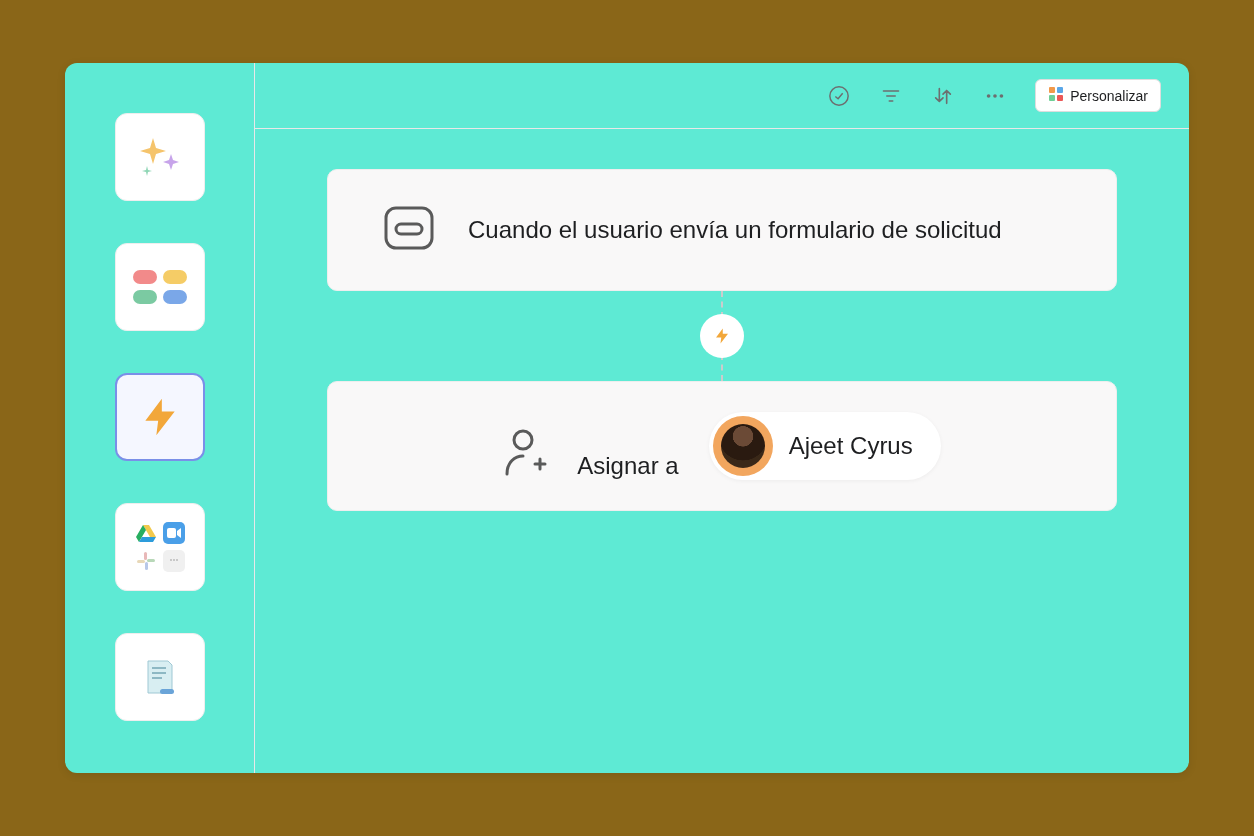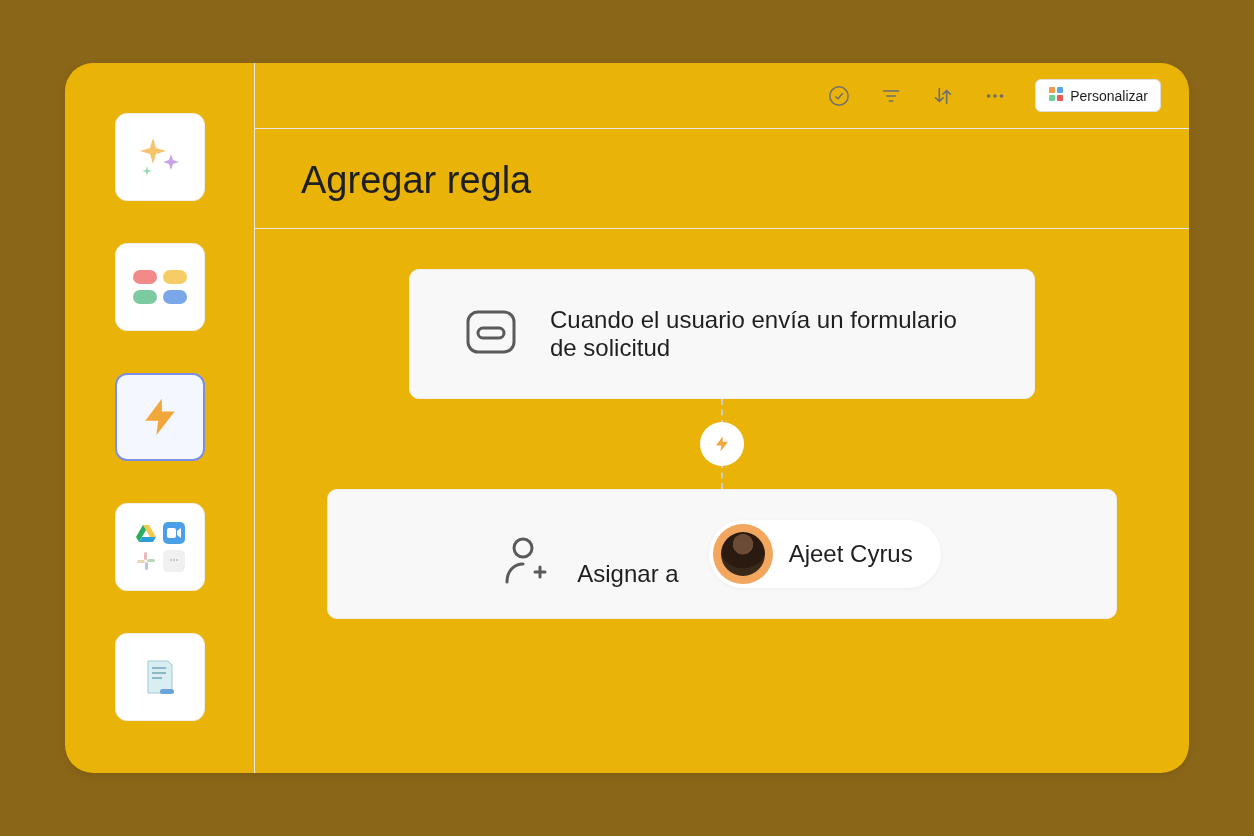--- a/index.html
+++ b/index.html
@@ -8,22 +8,22 @@
   font-family: -apple-system, BlinkMacSystemFont, "Segoe UI", Helvetica, Arial, sans-serif;
   width: 1254px;
   height: 836px;
   display: flex;
   align-items: center;
   justify-content: center;
 }
 .window {
   width: 1124px;
   height: 710px;
-  background: #eab308;
-  border-radius: 28px;
+  background: #5eead4;
+  border-radius: 12px;
   display: flex;
   overflow: hidden;
   box-shadow: 0 2px 8px rgba(0,0,0,0.1);
 }
 .sidebar {
   width: 190px;
   border-right: 1px solid #e8e8e8;
   display: flex;
   flex-direction: column;
   align-items: center;
@@ -96,21 +96,21 @@
 }
 .rule-card {
   background: #f9f8f8;
   border: 1px solid #eee;
   border-radius: 10px;
   padding: 36px 56px;
   display: flex;
   align-items: center;
   gap: 34px;
   margin: 0 auto;
-  width: 626px;
+  width: 790px;
 }
 .rule-card .card-text {
   font-size: 24px;
   color: #1e1f21;
 }
 .connector {
   width: 790px;
   margin: 0 auto;
   height: 90px;
   position: relative;
@@ -327,23 +327,20 @@
             <rect x="1" y="1" width="6" height="6" rx="1" fill="#f2994a"></rect>
             <rect x="9" y="1" width="6" height="6" rx="1" fill="#5aa7e8"></rect>
             <rect x="1" y="9" width="6" height="6" rx="1" fill="#6fcf97"></rect>
             <rect x="9" y="9" width="6" height="6" rx="1" fill="#eb5757"></rect>
           </svg>
         </span>
         <span>Personalizar</span>
       </button>
     </div>
 
-    <div class="header">
-      <h1>Agregar regla</h1>
-    </div>
 
     <div class="content">
 
       <div class="rule-card">
         <span>
           <svg width="50" height="44" viewBox="0 0 50 44" fill="none" stroke="#5a5a5a" stroke-width="3">
             <rect x="2" y="2" width="46" height="40" rx="10"></rect>
             <rect x="12" y="18" width="26" height="10" rx="5"></rect>
           </svg>
         </span>

